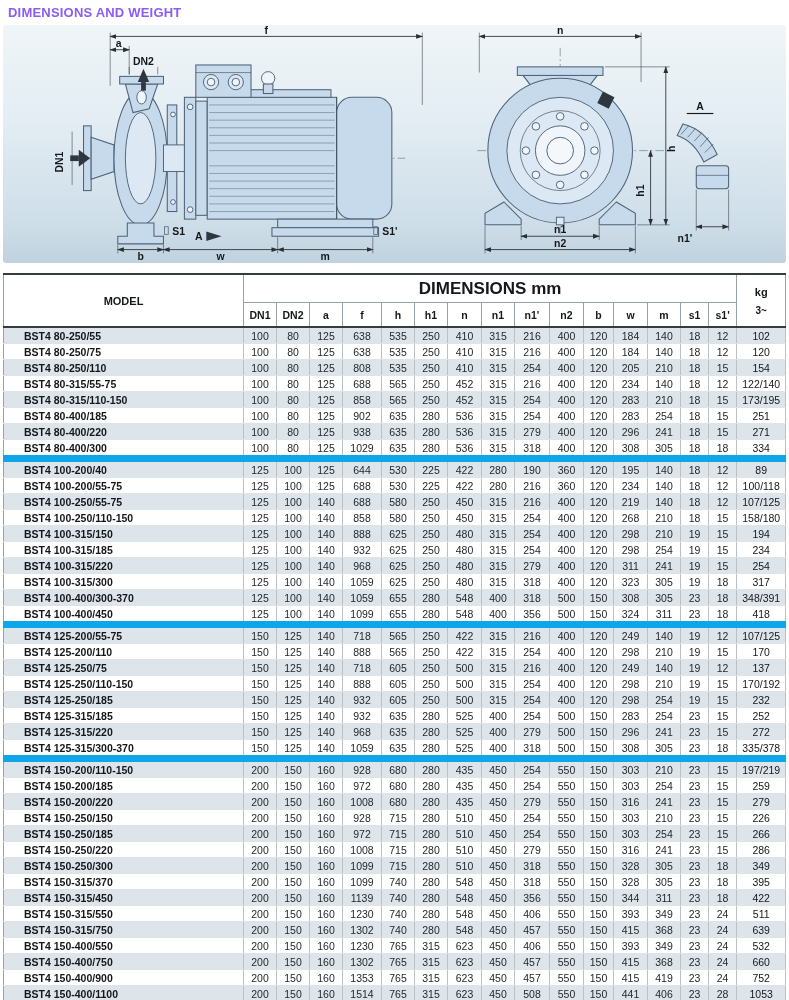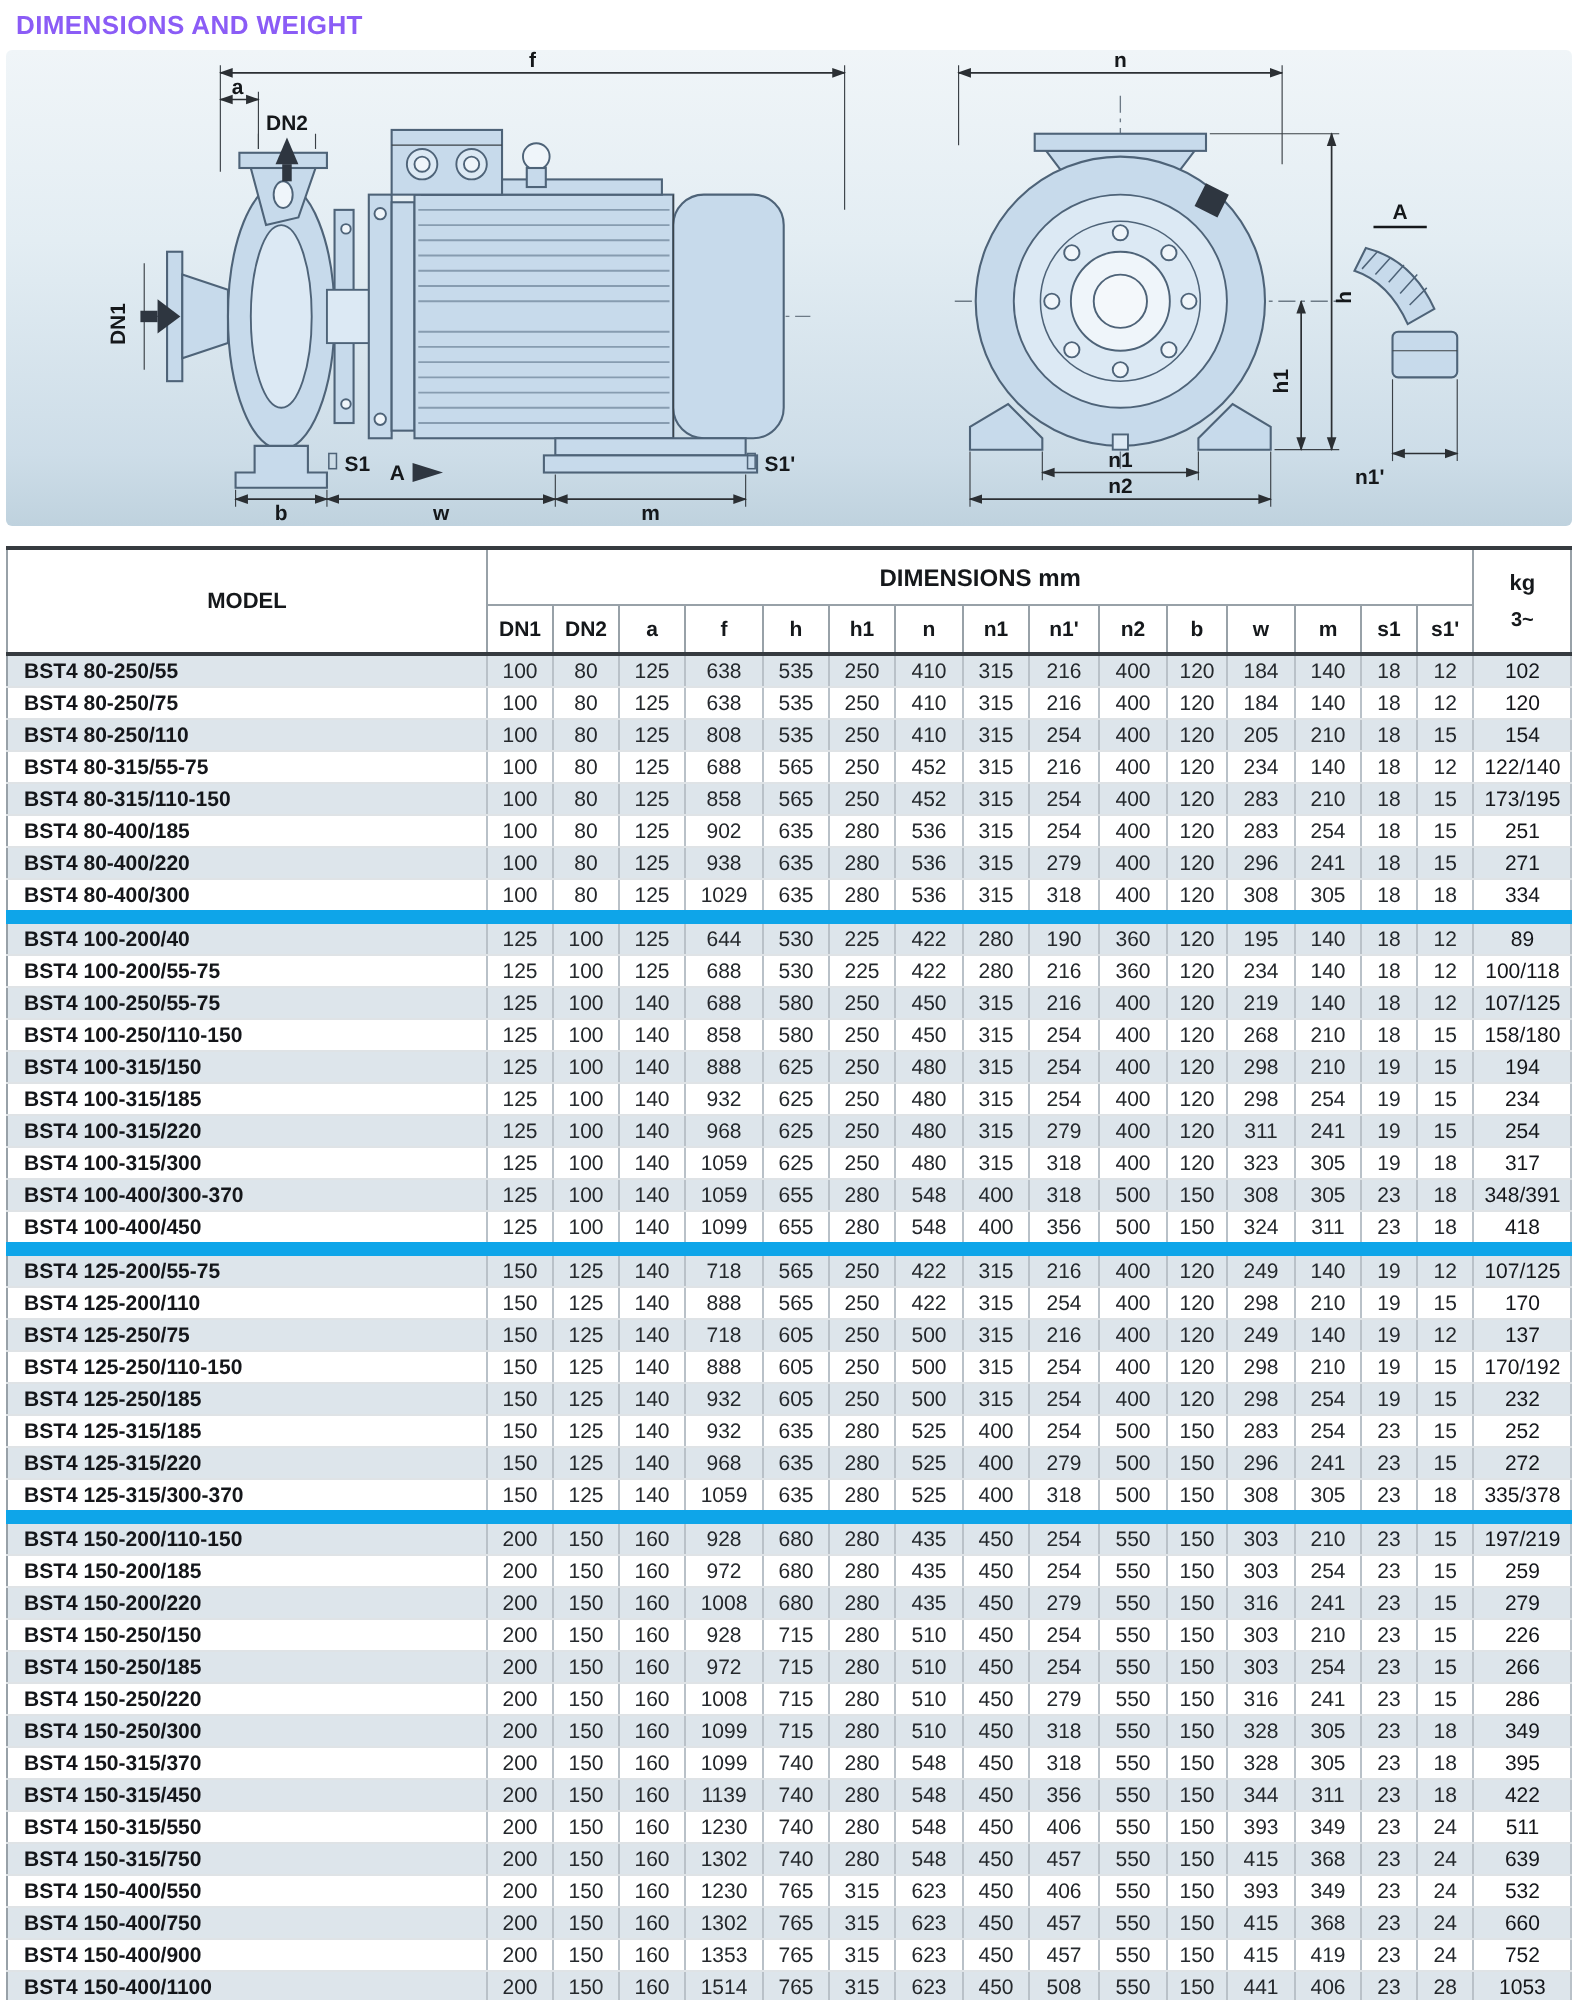--- a/index.html
+++ b/index.html
@@ -20,29 +20,29 @@
   .dim2{stroke:#2b2f33;stroke-width:.9;fill:none;marker-start:url(#ar2);marker-end:url(#ar2)}
   .wit{stroke:#3a4046;stroke-width:.6;fill:none}
   .cl{stroke:#6d7a86;stroke-width:.7;fill:none;stroke-dasharray:9 3 2 3}
   .lbl{font-size:11px;font-weight:bold;fill:#15181b}
   .hat{stroke:#4e6378;stroke-width:.8;fill:none}
   
   table{width:783px;margin:10px 3px 0 3px;border-collapse:collapse;table-layout:fixed;
         border:1px solid #98a1a8;border-top:2px solid #363b40}
   thead th{background:#fff;border:1px solid #98a1a8;font-weight:bold;color:#15181b;padding:0}
   thead tr.r2 th{height:23px;font-size:10.5px}
-  .th-dims{height:27px;font-size:12px}
+  .th-dims{height:27px;font-size:17px}
   .th-model{font-size:11px}
   .th-kg div.u{font-size:11px;font-weight:bold}
   .th-kg div.s{font-size:10px;font-weight:bold;margin-top:7px}
   thead{border-bottom:2px solid #363b40}
   tbody td{border-right:1px solid #b9c1c8;border-bottom:1px solid #dfe3e6;
            font-size:10.5px;text-align:center;height:15px;padding:0;color:#24282c}
   tbody tr:nth-child(odd){background:#dde5eb}
-  tbody td.model{text-align:left;padding-left:8px;font-weight:bold;color:#14161a;
+  tbody td.model{text-align:left;padding-left:20px;font-weight:bold;color:#14161a;
                  white-space:nowrap;overflow:hidden}
   tbody td.kg{font-weight:normal;color:#14161a}
   tbody tr.group-end td{border-bottom:7px solid #0ea5e9}
 </style>
 </head>
 <body>
 
 <div class="title">DIMENSIONS AND WEIGHT</div>
 
 <div class="panel">

